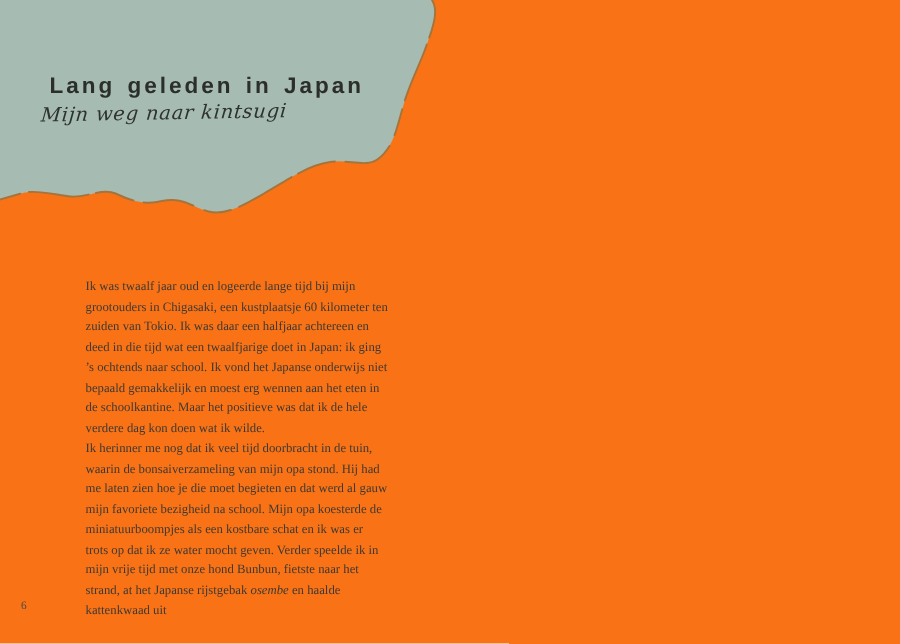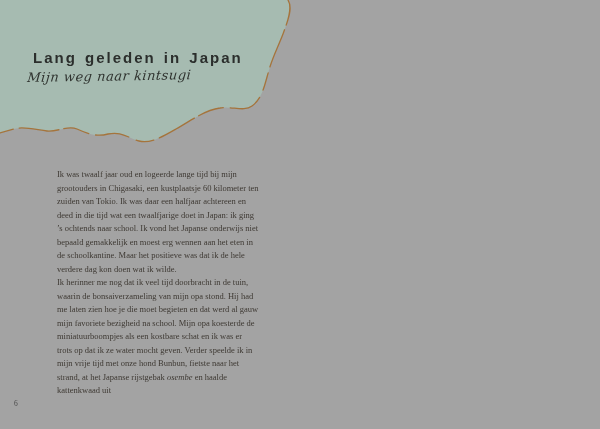--- a/index.html
+++ b/index.html
@@ -1,20 +1,20 @@
 <!DOCTYPE html>
 <html><head>
 <meta charset="utf-8">
 <style>
   html, body { margin: 0; padding: 0; background: #ffffff; }
   .spread {
     position: relative;
     width: 600px;
     height: 429px;
-    background: #a3a3a3;
+    background: #f97316;
     overflow: hidden;
     font-family: "Liberation Serif", serif;
   }
   .page {
     position: absolute;
     top: 0;
     width: 300px;
     height: 429px;
   }
   .page-left  { left: 0; }
@@ -60,20 +60,21 @@
   }
 
   
   .body-text {
     position: absolute;
     width: 202px;
     font-size: 8.5px;
     line-height: 13.5px;
     color: #3e3933;
     text-align: left;
+    margin-top: 16px;
   }
   .body-text p { margin: 0; }
   .body-text .it { font-style: italic; font-family: Liberation Serif, serif; }
   .bt-left  { left: 57px;  top: 168px; }
 
   
   .page-number {
     position: absolute;
     top: 399px;
     font-size: 7.5px;

